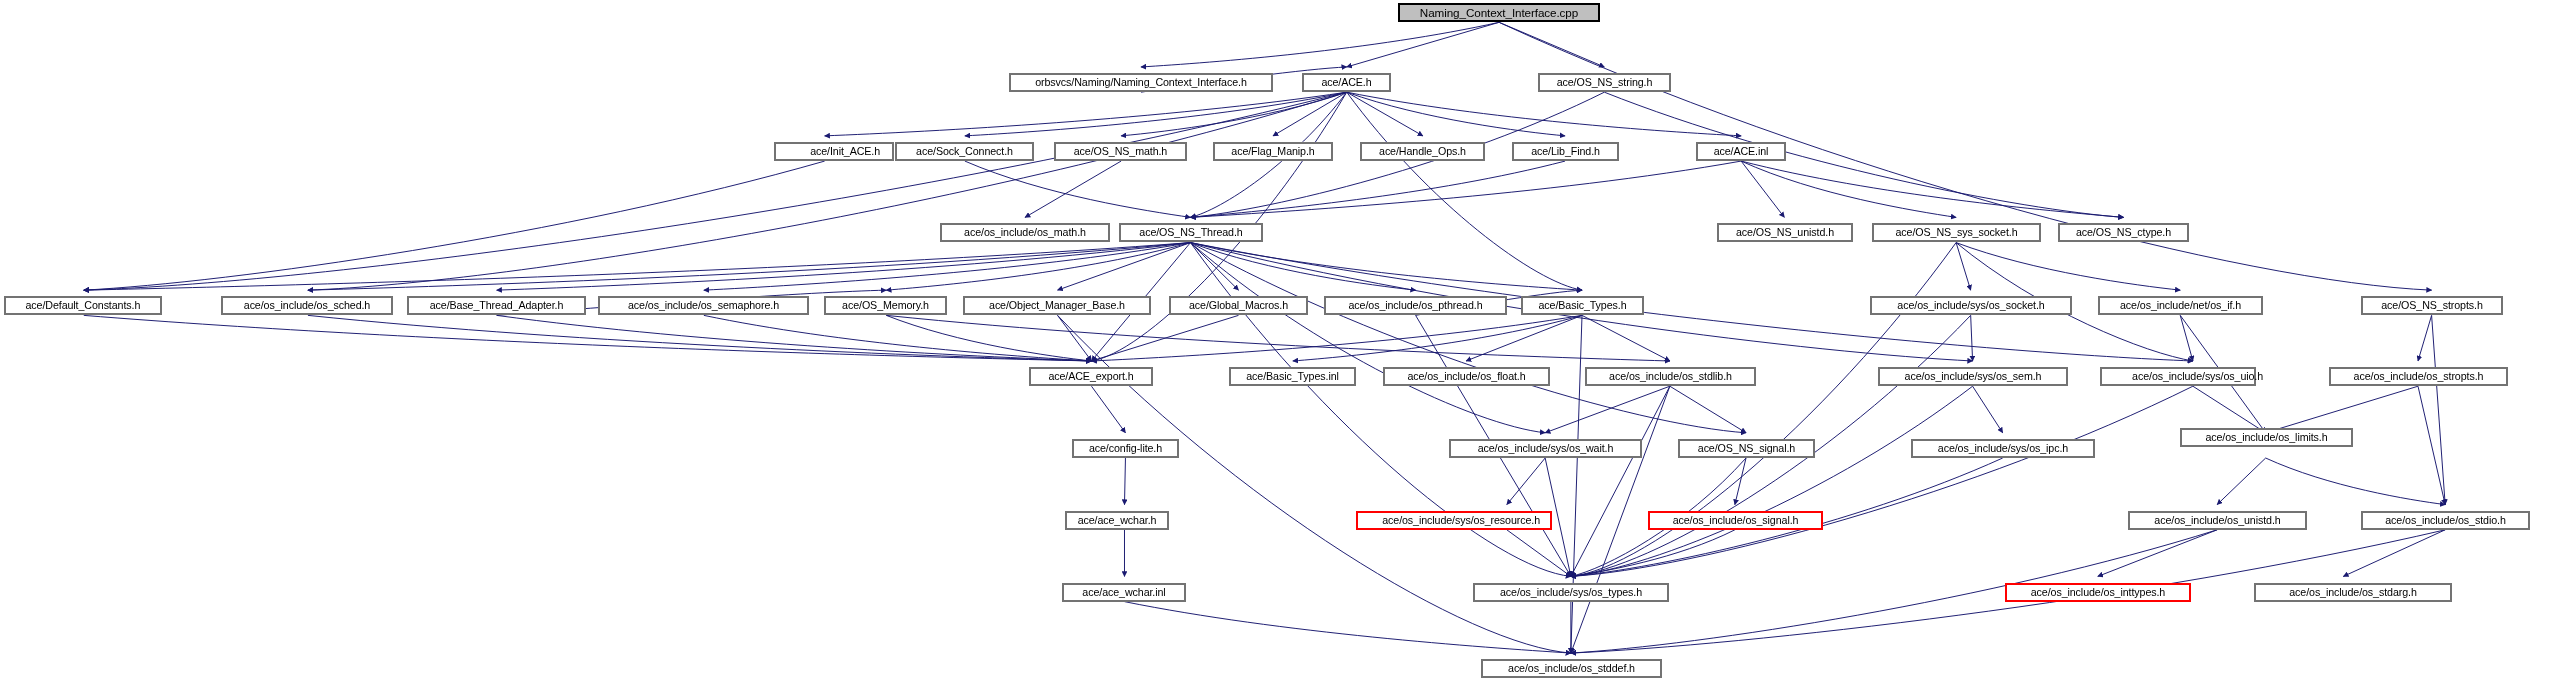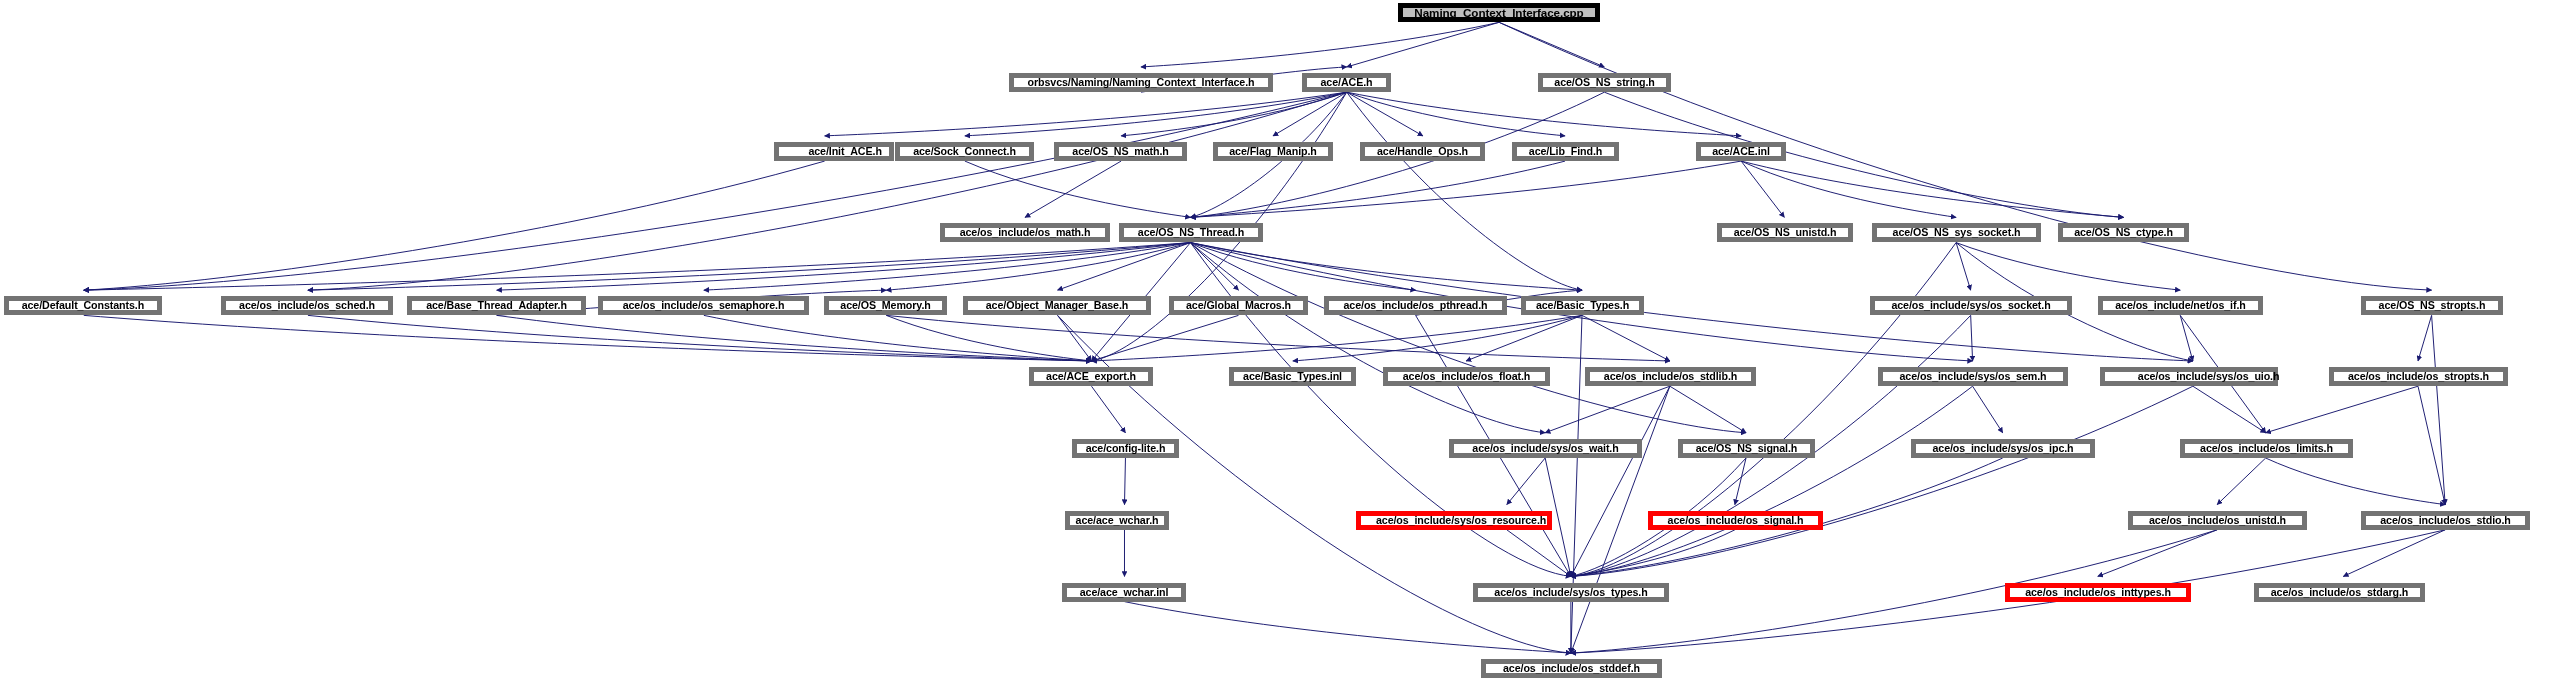--- a/index.html
+++ b/index.html
@@ -20,33 +20,32 @@
   #edges {
     position: absolute;
     left: 0;
     top: 0;
     width: 2576px;
     height: 688px;
   }
   .node {
     position: absolute;
     box-sizing: border-box;
-    border: 5px solid #737373;
+    border: 2px solid #737373;
     background: #ffffff;
     color: #000000;
     font-size: 10.7px;
     line-height: 1;
     white-space: nowrap;
     display: flex;
     align-items: center;
     justify-content: center;
     padding: 0 5.8px;
     height: 19.4px;
     letter-spacing: -0.1px;
-    font-weight: bold;
   }
   .node.root {
     background: #bfbfbf;
     border-color: #000000;
     font-size: 11.7px;
   }
   .node.red {
     border-color: #ff0000;
   }
 </style>
@@ -187,32 +186,32 @@
       <div class="node" style="left: 1324px; top: 296px; width: 183px;">ace/os_include/os_pthread.h</div>
       <div class="node" style="left: 1521px; top: 296px; width: 123px;">ace/Basic_Types.h</div>
       <div class="node" style="left: 1870px; top: 296px; width: 202px;">ace/os_include/sys/os_socket.h</div>
       <div class="node" style="left: 2098px; top: 296px; width: 165px;">ace/os_include/net/os_if.h</div>
       <div class="node" style="left: 2361px; top: 296px; width: 142px;">ace/OS_NS_stropts.h</div>
       <div class="node" style="left: 1029px; top: 367px; width: 124px; text-align: center;">ace/ACE_export.h</div>
       <div class="node" style="left: 1229px; top: 367px; width: 127px;">ace/Basic_Types.inl</div>
       <div class="node" style="left: 1383px; top: 367px; width: 167px;">ace/os_include/os_float.h</div>
       <div class="node" style="left: 1585px; top: 367px; width: 171px;">ace/os_include/os_stdlib.h</div>
       <div class="node" style="left: 1878px; top: 367px; width: 190px;">ace/os_include/sys/os_sem.h</div>
-      <div class="node" style="left: 2100px; top: 367px; width: 178px; padding-left: 45px;">ace/os_include/sys/os_uio.h</div>
+      <div class="node" style="left: 2100px; top: 367px; width: 156px; padding-left: 45px;">ace/os_include/sys/os_uio.h</div>
       <div class="node" style="left: 2329px; top: 367px; width: 179px;">ace/os_include/os_stropts.h</div>
       <div class="node" style="left: 1072px; top: 439px; width: 107px;">ace/config-lite.h</div>
       <div class="node" style="left: 1449px; top: 439px; width: 193px;">ace/os_include/sys/os_wait.h</div>
       <div class="node" style="left: 1678px; top: 439px; width: 137px;">ace/OS_NS_signal.h</div>
       <div class="node" style="left: 1911px; top: 439px; width: 184px;">ace/os_include/sys/os_ipc.h</div>
-      <div class="node" style="left: 2180px; top: 439px; width: 173px;">ace/os_include/os_limits.h</div>
+      <div class="node" style="left: 2180px; top: 428px; width: 173px;">ace/os_include/os_limits.h</div>
       <div class="node" style="left: 1065px; top: 511px; width: 104px;">ace/ace_wchar.h</div>
       <div class="node red" style="left: 1356px; top: 511px; width: 196px; padding-left: 20px;">ace/os_include/sys/os_resource.h</div>
       <div class="node red" style="left: 1648px; top: 511px; width: 175px;">ace/os_include/os_signal.h</div>
       <div class="node" style="left: 2128px; top: 511px; width: 179px;">ace/os_include/os_unistd.h</div>
       <div class="node" style="left: 2361px; top: 511px; width: 169px;">ace/os_include/os_stdio.h</div>
       <div class="node" style="left: 1473px; top: 583px; width: 196px;">ace/os_include/sys/os_types.h</div>
       <div class="node" style="left: 1062px; top: 583px; width: 124px;">ace/ace_wchar.inl</div>
       <div class="node red" style="left: 2005px; top: 583px; width: 186px;">ace/os_include/os_inttypes.h</div>
-      <div class="node" style="left: 2254px; top: 583px; width: 171px;">ace/os_include/os_stdarg.h</div>
+      <div class="node" style="left: 2254px; top: 583px; width: 198px;">ace/os_include/os_stdarg.h</div>
       <div class="node" style="left: 1481px; top: 659px; width: 181px;">ace/os_include/os_stddef.h</div>
     </div>
 </div>
 
 
 </body></html>

